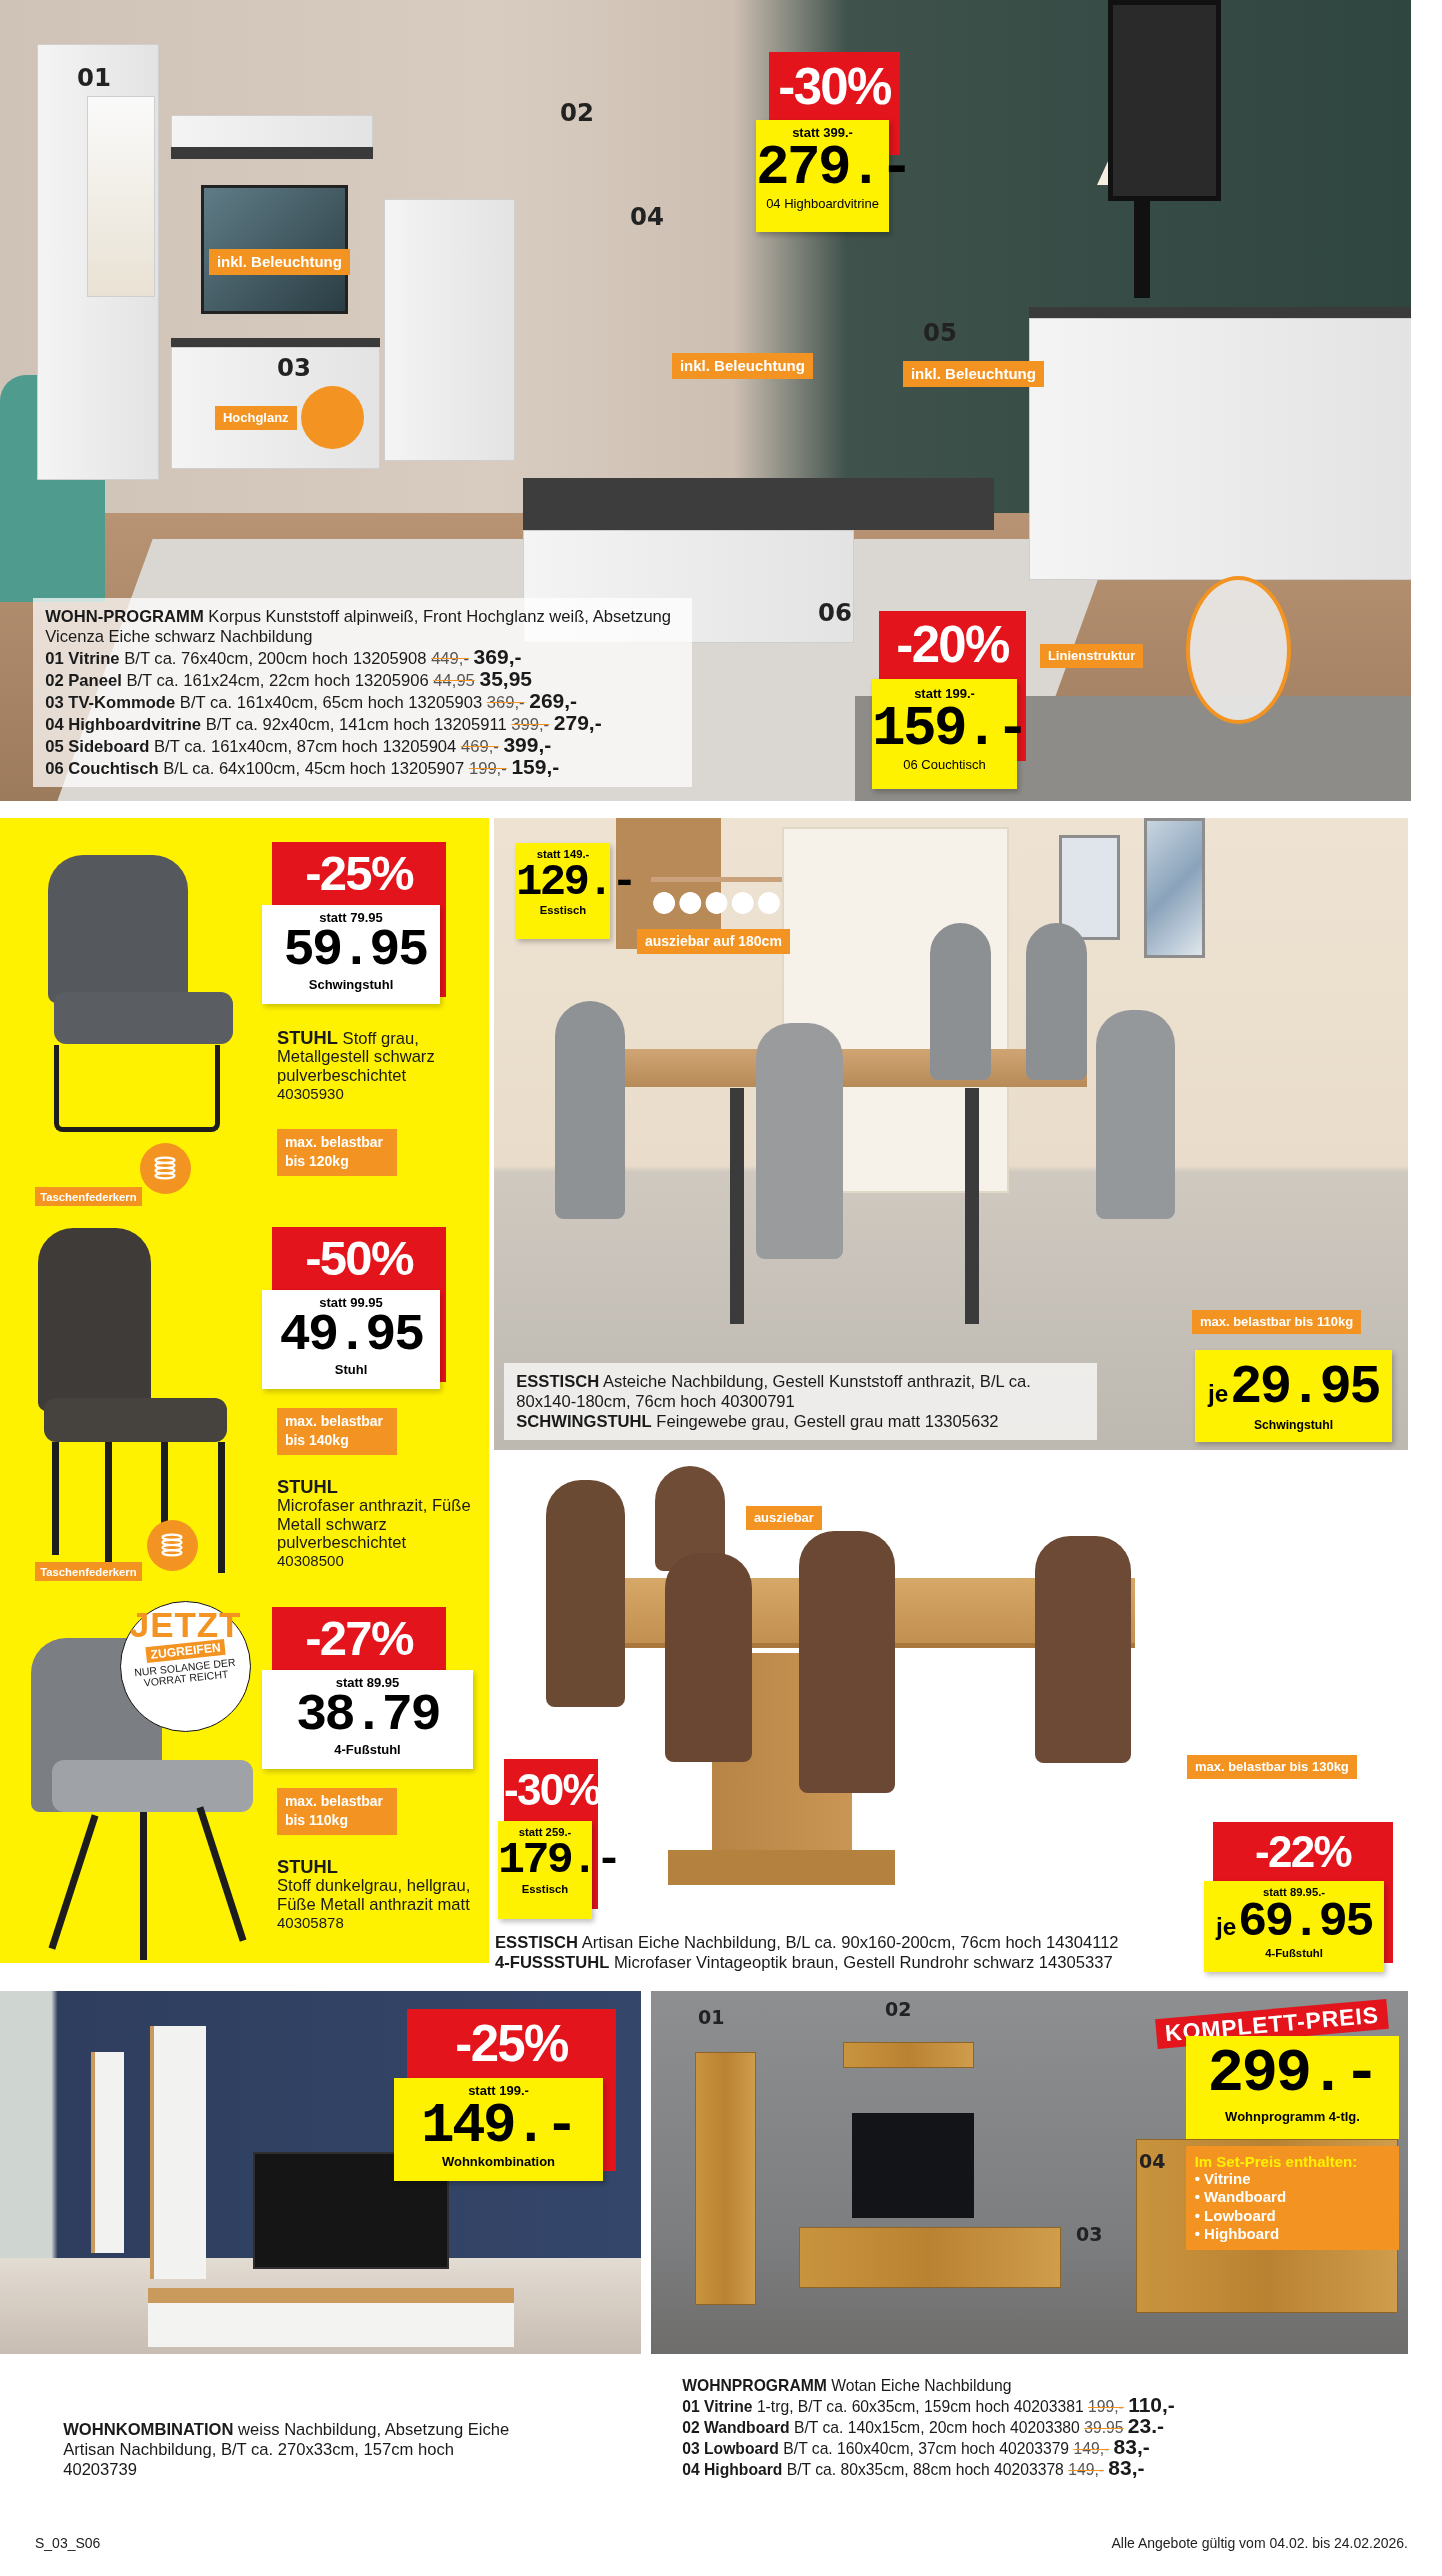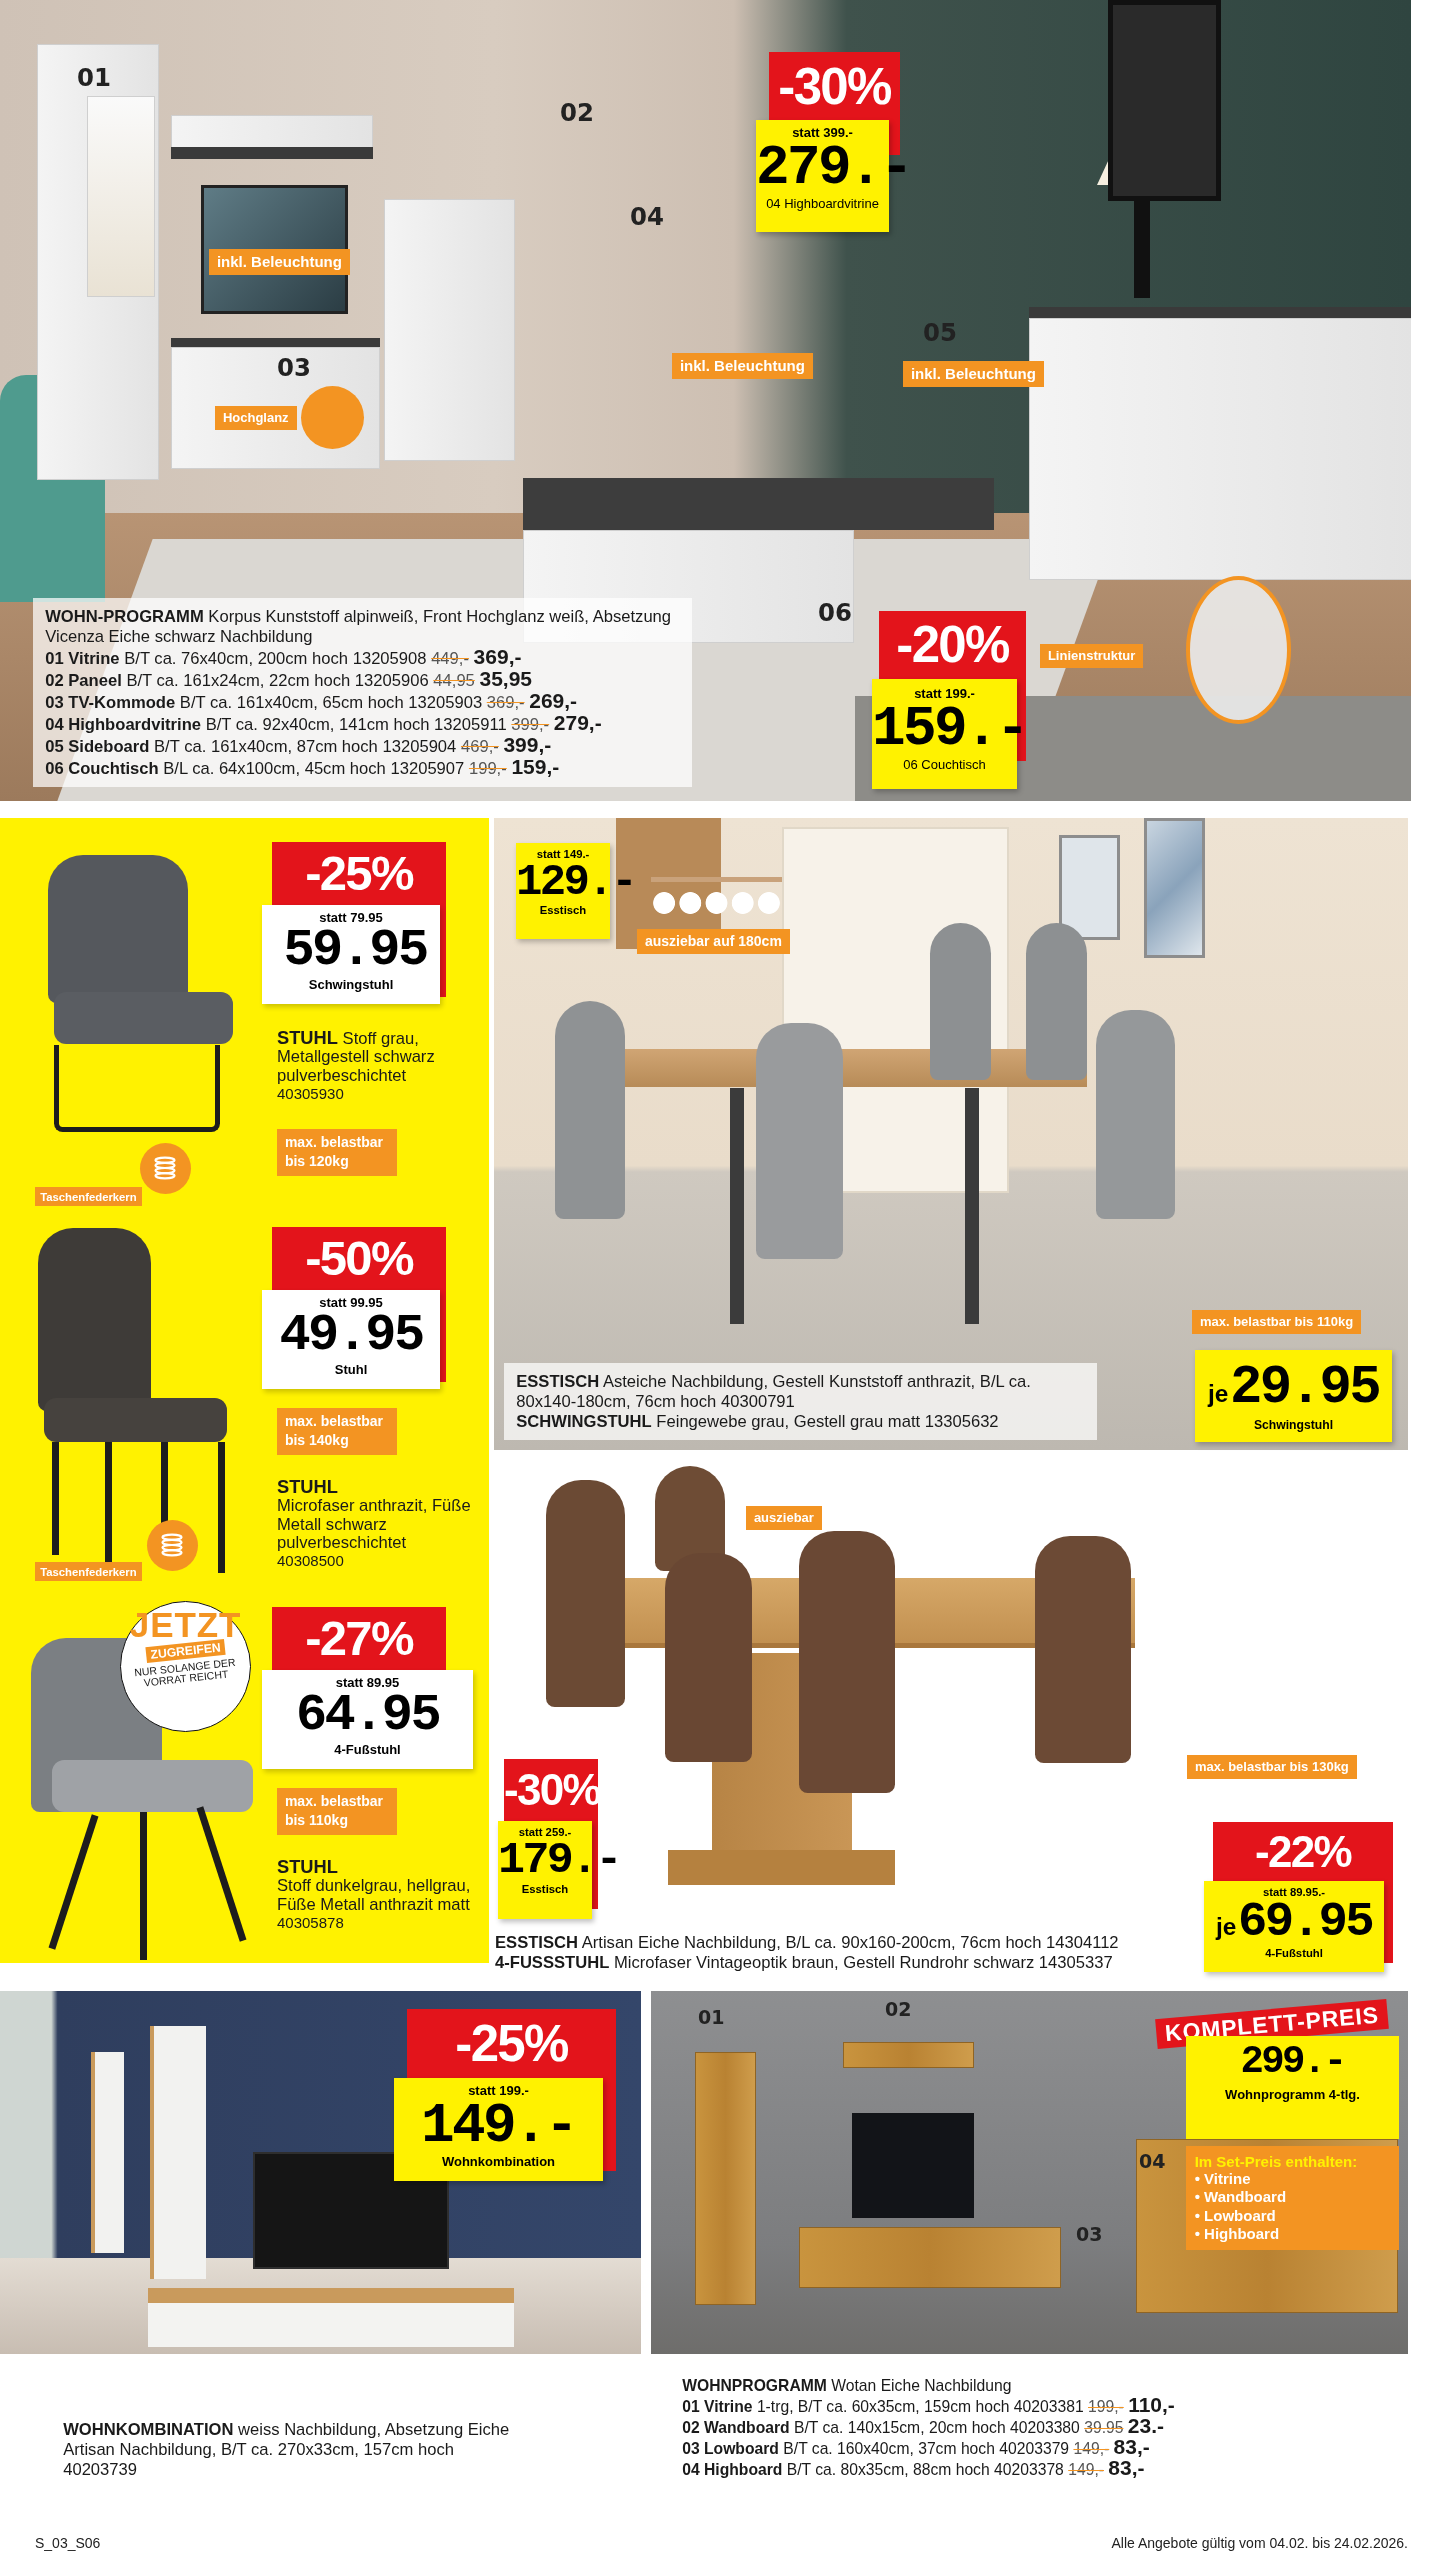--- a/index.html
+++ b/index.html
@@ -222,21 +222,21 @@
 
 <div class="jetzt">
   <div class="j1">JETZT</div>
   <div class="j2">ZUGREIFEN</div>
   <div class="j3">NUR SOLANGE DER VORRAT REICHT</div>
 </div>
 
 <div class="badge-red" style="left:272px;top:1607px;width:174px;height:155px;font-size:49px;line-height:63px;">-27%</div>
 <div class="badge-white" style="left:262px;top:1670px;width:211px;height:99px;padding-top:5.2px;">
   <span class="statt">statt 89.95</span>
-  <span class="bigprice" style="font-size:52px;">64.95</span>
+  <span class="bigprice" style="font-size:52px;">38.79</span>
   <span class="pname">4-Fußstuhl</span>
 </div>
 <div class="tag-orange two" style="left:277px;top:1788px;width:120px;font-size:14px;">max. belastbar bis 110kg</div>
 <div class="chair-desc" style="top:1858px;">
   <span class="t">STUHL</span><br><span>Stoff dunkelgrau, hellgrau, Füße Metall anthrazit matt</span><br>
   <span class="art">40305878</span>
 </div>
 
 <div class="photo dining1">
   <div class="abs" style="left:288px;top:8.7px;width:227px;height:366px;background:#f7f2e9;border:2.6px solid #e1d8c8;"></div>
@@ -330,21 +330,21 @@
   <div class="wood" style="left:148px;top:236px;width:262px;height:61px;"></div>
   <div class="wood" style="left:485px;top:148px;width:262px;height:174px;"></div>
 </div>
 <span class="numlabel" style="left:698px;top:2006px;font-size:19px;">01</span>
 <span class="numlabel" style="left:885px;top:1998px;font-size:19px;">02</span>
 <span class="numlabel" style="left:1076px;top:2223px;font-size:19px;">03</span>
 <span class="numlabel" style="left:1139px;top:2150px;font-size:19px;">04</span>
 
 <div class="komplett">KOMPLETT-PREIS</div>
 <div class="badge-yellow" style="left:1186px;top:2036px;width:213px;height:103px;padding-top:7px;box-shadow:none;">
-  <span class="bigprice" style="font-size:39px;">299.-</span>
+  <span class="bigprice" style="font-size:61px;">299.-</span>
   <span class="pname" style="margin-top:5.2px;">Wohnprogramm 4-tlg.</span>
 </div>
 <div class="set-box">
   <div class="h">Im Set-Preis enthalten:</div>
   <div class="i">• Vitrine</div>
   <div class="i">• Wandboard</div>
   <div class="i">• Lowboard</div>
   <div class="i">• Highboard</div>
 </div>
 <div class="spec-box" style="left:670px;top:2367px;width:611px;font-size:15.7px;line-height:19px;">

